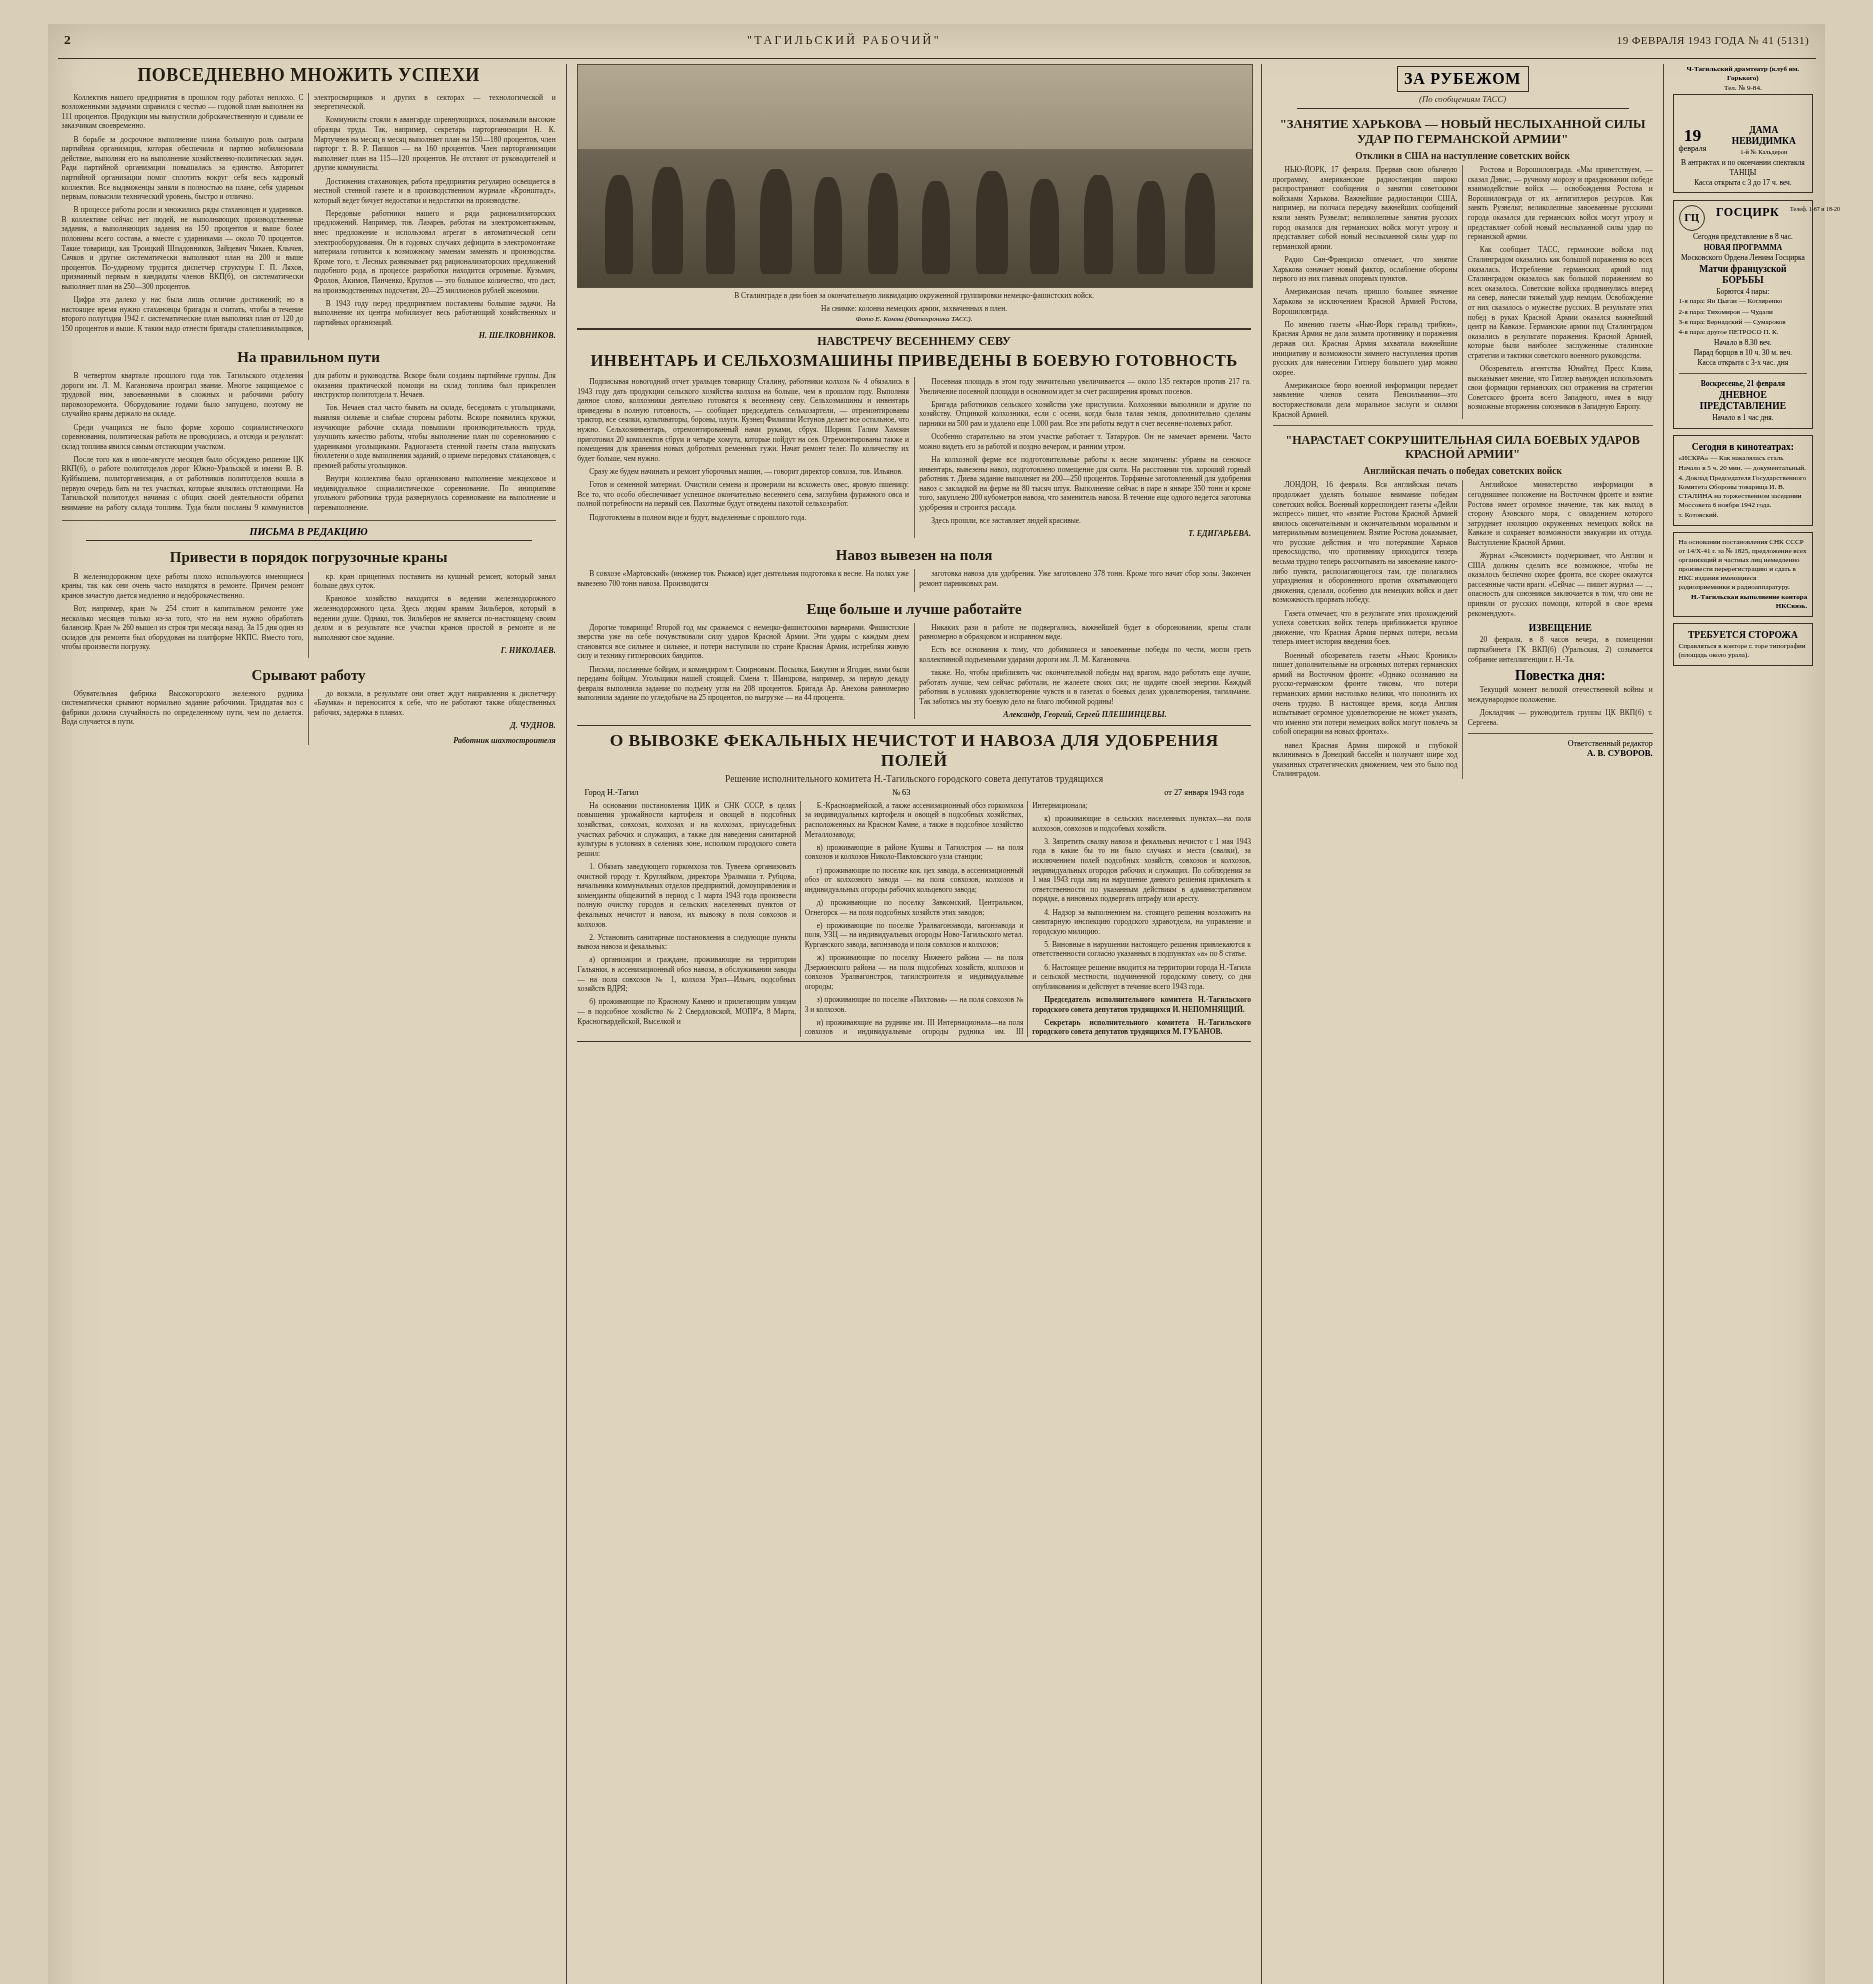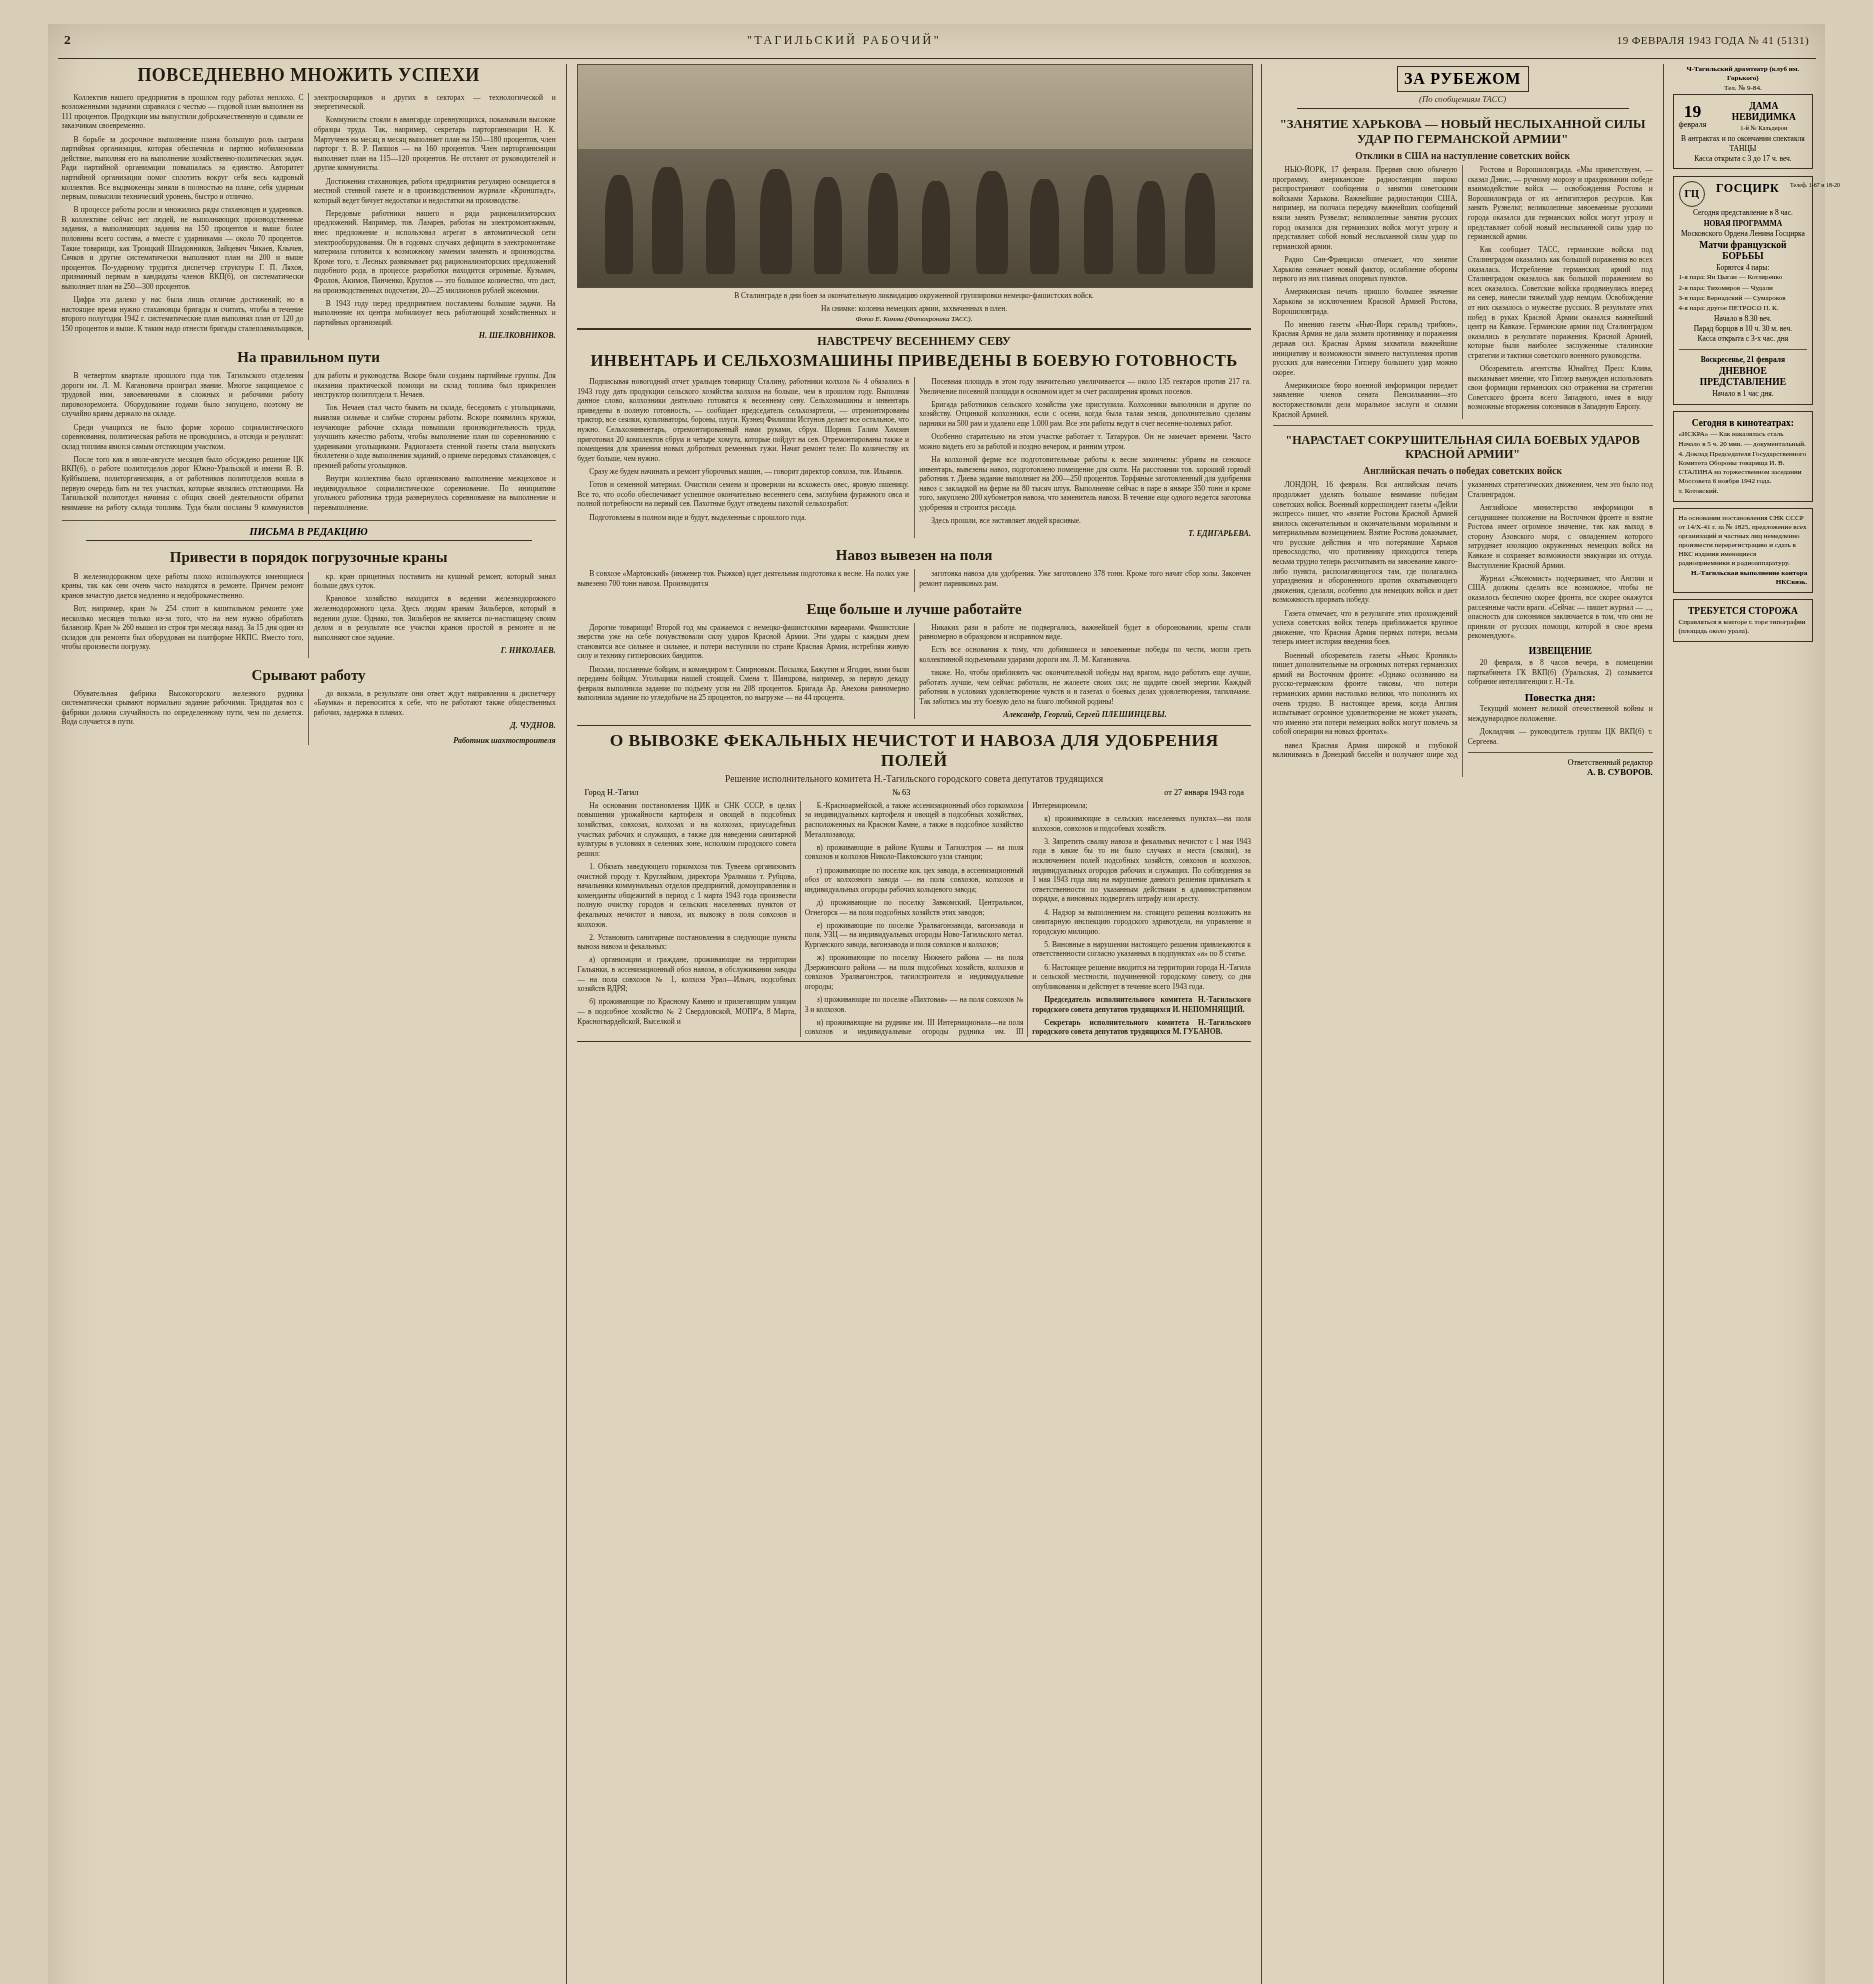--- a/index.html
+++ b/index.html
@@ -75,21 +75,21 @@
   .cap{font-size:7.5px;line-height:1.25;text-align:center;margin:3.2px 0 1.6px;color:#2a2318;}
   .capb{font-size:7.1px;text-align:center;font-style:italic;margin:0.8px 0 5.6px;}
 
   
   .adbox{border:0.8px solid #3a3124;padding:4px 4.8px;margin:0 0 6.4px;}
   .adbox.dbl{border-width:1.2px;}
   .ad-t{font-size:9.5px;font-weight:bold;text-align:center;line-height:1.15;margin:1.6px 0;}
   .ad-s{font-size:7.5px;text-align:center;line-height:1.22;margin:1.2px 0;}
   .ad-l{font-size:7.1px;line-height:1.25;margin:1.2px 0;}
   .ad-big{font-size:12px;font-weight:bold;text-align:center;letter-spacing:0.4px;margin:2.4px 0;}
-  .dateblock{display:flex;align-items:center;gap:14px;}
+  .dateblock{display:flex;align-items:center;gap:14px;margin-top:24px;}
   .datenum{font-size:17.5px;font-weight:bold;line-height:.9;text-align:center;}
   .datemon{font-size:8px;text-align:center;}
   .circ{
     width:24.6px;height:24.6px;border-radius:50%;border:1.2px solid #3a3124;
     display:inline-flex;align-items:center;justify-content:center;
     font-size:10.3px;font-weight:bold;flex:0 0 auto;
   }
   .rowc{display:flex;align-items:flex-start;gap:11px;}
   .center{text-align:center;}
   .b{font-weight:bold;}
@@ -274,21 +274,21 @@
         <div class="sub" style="font-size:9.5px;font-style:normal;font-weight:bold;">Английская печать о победах советских войск</div>
         <div class="body2">
           <p class="t">ЛОНДОН, 16 февраля. Вся английская печать продолжает уделять большое внимание победам советских войск. Военный корреспондент газеты «Дейли экспресс» пишет, что «взятие Ростова Красной Армией явилось окончательным и окончательным моральным и материальным возмещением. Взятие Ростова доказывает, что русские действия и что потерявшие Харьков превосходство, что противнику приходится теперь весьма трудно теперь рассчитывать на завоевание какого-либо пункта, располагающегося там, где полагались упразднения и обороненного против охватывающего движения, сделали, особенно для немецких войск и дает возможность прорвать победу.</p>
           <p class="t">Газета отмечает, что в результате этих прохождений успеха советских войск теперь приближается крупное движение, что Красная Армия первых потери, весьма теперь имеет история введения боев.</p>
           <p class="t">Военный обозреватель газеты «Ньюс Кроникл» пишет дополнительные на огромных потерях германских армий на Восточном фронте: «Однако осознанию на русско-германском фронте таковы, что потери германских армии настолько велики, что пополнить их очень трудно. В настоящее время, когда Англия испытывает огромное удовлетворение не может указать, что именно эти потери немецких войск могут повлечь за собой операции на новых фронтах».</p>
           <p class="t">навел Красная Армия широкой и глубокой вклиниваясь в Донецкий бассейн и получают шире ход указанных стратегических движением, чем это было под Сталинградом.</p>
           <p class="t">Английское министерство информации в сегодняшнее положение на Восточном фронте и взятие Ростова имеет огромное значение, так как выход в сторону Азовского моря, с овладением которого затрудняет изоляцию окруженных немецких войск на Кавказе и сохраняет возможности эвакуации их оттуда. Выступление Красной Армии.</p>
           <p class="t">Журнал «Экономист» подчеркивает, что Англии и США должны сделать все возможное, чтобы не оказалось беспечно скорее фронта, все скорее окажутся рассеянные части враги. «Сейчас — пишет журнал — ..., опасность для союзников заключается в том, что они не приняли от русских помощи, которой в свое время рекомендуют».</p>
           <div class="center b" style="font-size:9.5px;margin:4.8px 0 2.4px;">ИЗВЕЩЕНИЕ</div>
           <p class="t">20 февраля, в 8 часов вечера, в помещении парткабинета ГК ВКП(б) (Уральская, 2) созывается собрание интеллигенции г. Н.-Та.</p>
-          <div class="center b" style="font-size:11px;margin:3.2px 0 1.6px;text-align:center;">Повестка дня:</div>
+          <div class="center b" style="font-size:14px;margin:3.2px 0 1.6px;text-align:center;">Повестка дня:</div>
           <p class="t">Текущий момент великой отечественной войны и международное положение.</p>
           <p class="t">Докладчик — руководитель группы ЦК ВКП(б) т. Сергеева.</p>
           <div class="thin"></div>
           <div style="text-align:right;font-size:8px;">Ответственный редактор</div>
           <div style="text-align:right;font-size:8.7px;font-weight:bold;">А. В. СУВОРОВ.</div>
         </div>
       </div>
 
       <div class="col colD">
         <div class="ad-l b center">Ч-Тагильский драмтеатр (клуб им. Горького)</div>

